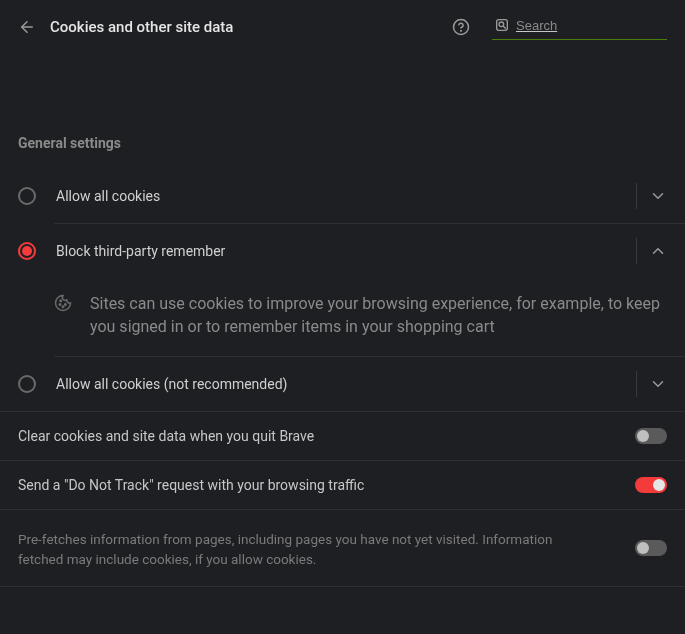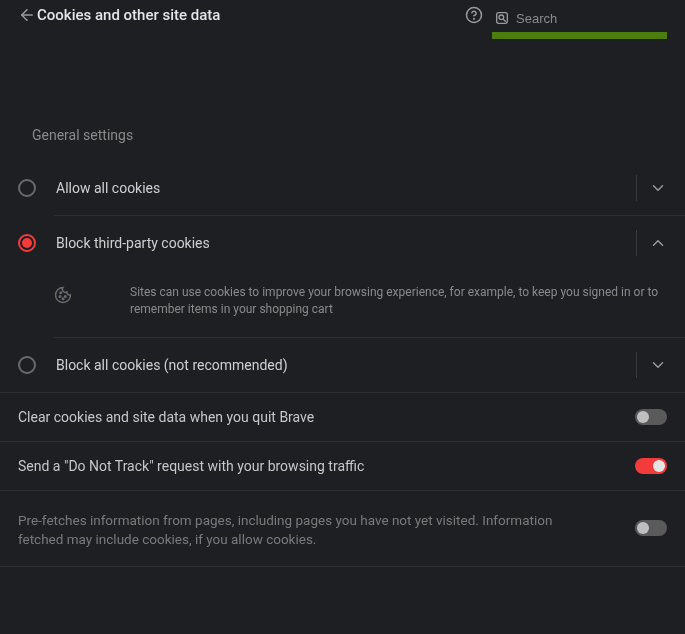--- a/index.html
+++ b/index.html
@@ -10,23 +10,23 @@
     body {
       width: 685px;
       height: 634px;
       background-color: #1e1f23;
       font-family: -apple-system, BlinkMacSystemFont, "Segoe UI", Roboto, sans-serif;
       color: #c7c7c7;
       overflow: hidden;
     }
     .header {
       display: flex;
-      align-items: flex-start;
-      padding: 6px 18px;
-      gap: 1px;
+      align-items: center;
+      padding: 13px 18px;
+      gap: 14px;
     }
     .back-btn {
       color: #9a9a9a;
       cursor: pointer;
       display: flex;
       align-items: center;
     }
     .page-title {
       color: #e5e5e5;
       font-size: 15px;
@@ -37,45 +37,46 @@
       color: #9a9a9a;
       cursor: pointer;
       display: flex;
       align-items: center;
       margin-right: 8px;
     }
     .search-wrap {
       display: flex;
       align-items: center;
       gap: 6px;
-      border-bottom: 7px solid #4d7c0f;
+      border-bottom: 1px solid #4d7c0f;
       padding: 4px 2px 6px 2px;
       width: 175px;
+      text-decoration: underline;
     }
     .search-icon {
       color: #9a9a9a;
       display: flex;
     }
     .search-input {
       background: transparent;
       border: none;
       color: #c7c7c7;
       font-size: 13px;
       outline: none;
       flex: 1;
     }
     .search-input::placeholder {
       color: #8a8a8a;
     }
 
     .section-title {
       color: #8a8a8a;
       font-size: 14px;
-      font-weight: 400;
-      padding: 0 32px;
+      font-weight: 700;
+      padding: 0 18px;
       margin-top: 82px;
       margin-bottom: 18px;
     }
 
     .radio-row {
       display: flex;
       align-items: center;
       padding: 14px 18px;
       position: relative;
       justify-content: space-between;
@@ -131,23 +132,22 @@
       padding: 12px 0;
       align-items: flex-start;
     }
     .detail-icon {
       color: #6a6a6a;
       flex-shrink: 0;
       margin-top: 2px;
     }
     .detail-text {
       color: #8a8a8a;
-      font-size: 12px;
+      font-size: 16px;
       line-height: 1.45;
-      margin-left: 40px;
     }
 
     .toggle-row {
       display: flex;
       align-items: center;
       padding: 16px 18px;
       border-top: 1px solid #2f2f33;
     }
     .toggle-row.first { border-top: 1px solid #2f2f33; }
     .toggle-text-col {
@@ -228,21 +228,21 @@
   <div class="expand-chev">
     <svg width="18" height="18" viewBox="0 0 24 24" fill="none" stroke="currentColor" stroke-width="2" stroke-linecap="round" stroke-linejoin="round">
         <polyline points="6 9 12 15 18 9"></polyline>
       </svg>
   </div>
 </div>
 <div class="radio-indent-line"></div>
 
 <div class="radio-row selected">
   <div class="radio-circle"></div>
-  <div class="radio-label">Block third-party cookies</div>
+  <div class="radio-label">Block third-party remember</div>
   <div class="expand-sep"></div>
   <div class="expand-chev">
     <svg width="18" height="18" viewBox="0 0 24 24" fill="none" stroke="currentColor" stroke-width="2" stroke-linecap="round" stroke-linejoin="round">
         <polyline points="6 15 12 9 18 15"></polyline>
       </svg>
   </div>
 </div>
 
 <div class="detail-block">
   <div class="detail-row">
@@ -255,21 +255,21 @@
           <circle cx="15" cy="14" r="1" fill="currentColor"></circle>
         </svg>
     </span>
     <div class="detail-text">Sites can use cookies to improve your browsing experience, for example, to keep you signed in or to remember items in your shopping cart</div>
   </div>
 </div>
 <div class="radio-indent-line"></div>
 
 <div class="radio-row">
   <div class="radio-circle"></div>
-  <div class="radio-label">Block all cookies (not recommended)</div>
+  <div class="radio-label">Allow all cookies (not recommended)</div>
   <div class="expand-sep"></div>
   <div class="expand-chev">
     <svg width="18" height="18" viewBox="0 0 24 24" fill="none" stroke="currentColor" stroke-width="2" stroke-linecap="round" stroke-linejoin="round">
         <polyline points="6 9 12 15 18 9"></polyline>
       </svg>
   </div>
 </div>
 
 <div class="toggle-row first">
   <div class="toggle-text-col">

